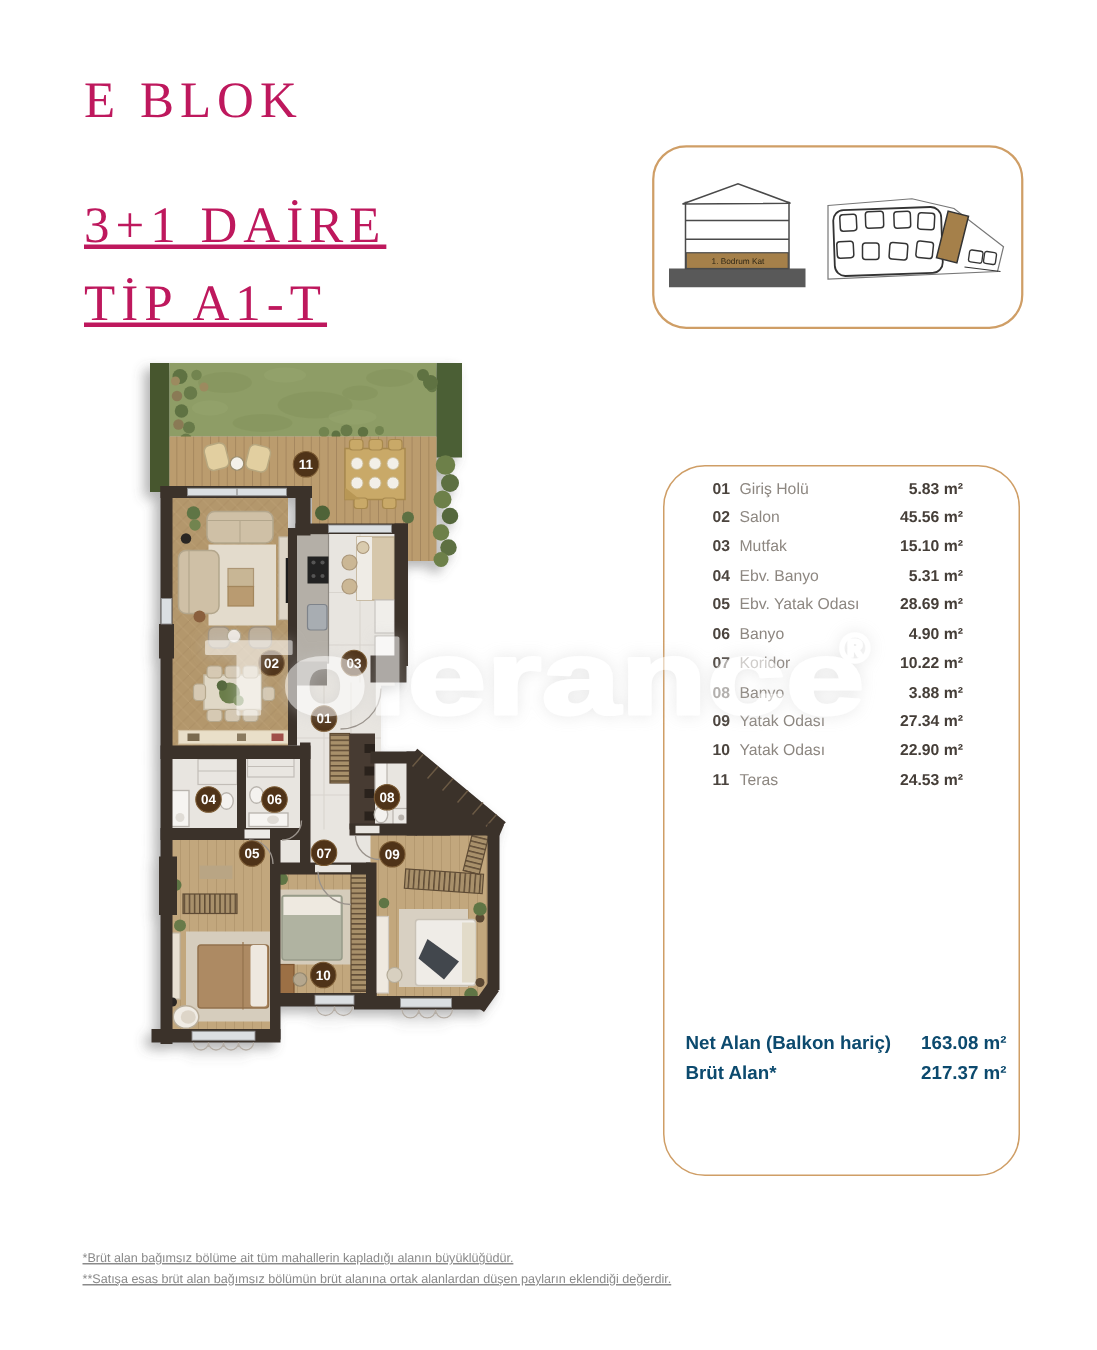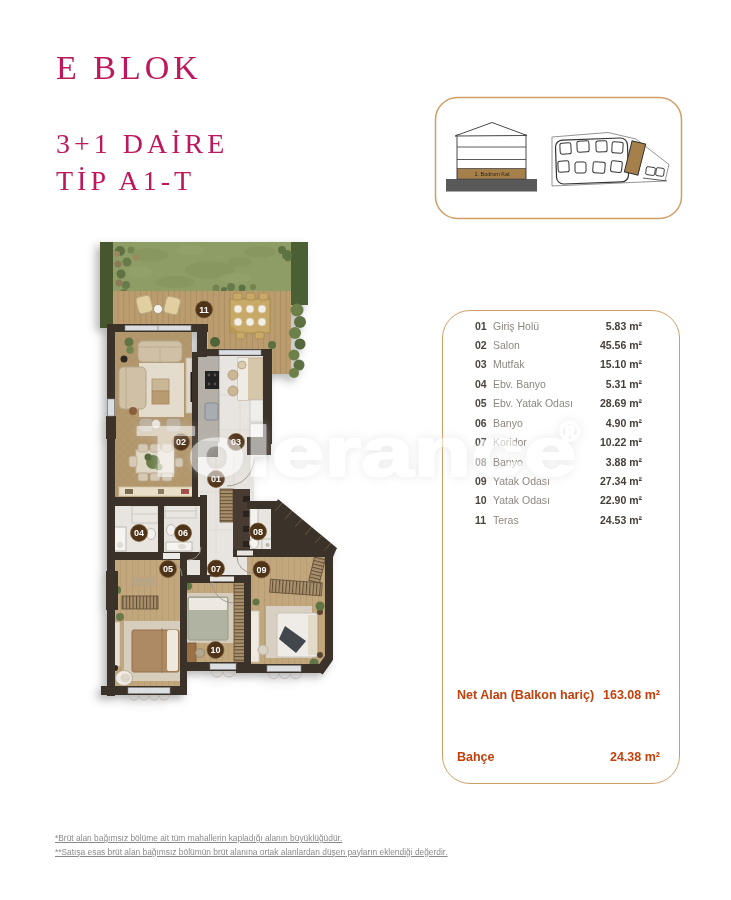--- a/index.html
+++ b/index.html
@@ -1,28 +1,28 @@
 <!DOCTYPE html>
 <html><head>
 <meta charset="utf-8">
 <style>
   html,body{margin:0;padding:0;}
   body{width:731px;height:900px;background:#ffffff;position:relative;overflow:hidden;
        font-family:"Liberation Sans",sans-serif;}
   .serif{font-family:"Liberation Serif",serif;color:#be185d;}
   #titleblok{position:absolute;left:56px;top:49px;font-size:34px;letter-spacing:4px;}
-  #titledaire{position:absolute;left:56px;top:125px;font-size:28px;letter-spacing:4px;line-height:37px;}
+  #titledaire{position:absolute;left:56px;top:125px;font-size:34px;letter-spacing:4px;line-height:52px;text-decoration:underline;}
   #panel{position:absolute;left:442px;top:310px;width:238px;height:474px;
          border:1.5px solid #cf9e66;border-radius:28px;box-sizing:border-box;}
   .row{position:absolute;left:32px;right:37px;height:19.4px;display:flex;align-items:center;font-size:10.5px;}
   .row .num{font-weight:bold;color:#4b443e;width:17px;}
   .row .lab{color:#8d8781;margin-left:1px;}
   .row .val{margin-left:auto;font-weight:bold;color:#453e38;}
-  .srow{position:absolute;left:14px;right:19px;height:21px;display:flex;align-items:center;
-        font-size:12.5px;font-weight:bold;color:#c2410c;}
+  .srow{position:absolute;left:14px;right:8px;height:21px;display:flex;align-items:center;
+        font-size:12.5px;font-weight:bold;color:#0c4a6e;}
   .srow .val{margin-left:auto;}
   #footnotes{position:absolute;left:55px;top:832px;font-size:8.4px;color:#8a8a8a;line-height:13.6px;text-decoration:underline;}
   #wm{position:absolute;left:0;top:0;z-index:5;pointer-events:none;}
 </style>
 </head>
 <body>
 
 <div id="titleblok" class="serif">E BLOK</div>
 
 <div id="titledaire" class="serif">3+1 DAİRE<br>TİP A1-T</div>
@@ -592,26 +592,26 @@
       <span class="num">11</span>
       <span class="lab">Teras</span>
       <span class="val">24.53 m²</span>
     </div>
 
   <div class="srow" style="top:373.5px">
       <span>Net Alan (Balkon hariç)</span>
       <span class="val">163.08 m²</span>
     </div>
 
-
-
-  <div class="srow" style="top:435.5px">
-      <span>Bahçe</span>
-      <span class="val">24.38 m²</span>
-    </div>
+  <div class="srow" style="top:393.5px">
+      <span>Brüt Alan*</span>
+      <span class="val">217.37 m²</span>
+    </div>
+
+
 </div>
 
 <svg id="wm" width="731" height="900" viewBox="0 0 731 900">
   <defs>
     <filter id="wmf" x="-20%" y="-60%" width="140%" height="220%">
       <feDropShadow dx="0" dy="0" stdDeviation="5" flood-color="#c6c6c6" flood-opacity="0.68"></feDropShadow>
     </filter>
   </defs>
   <g filter="url(#wmf)" opacity="0.58" fill="#ffffff" stroke="#ffffff" stroke-width="2" paint-order="stroke" stroke-linejoin="round" font-family="Liberation Sans, sans-serif" font-weight="bold">
     <text transform="translate(137,476) scale(1.35,1)" font-size="70" letter-spacing="0">Tolerance</text>

